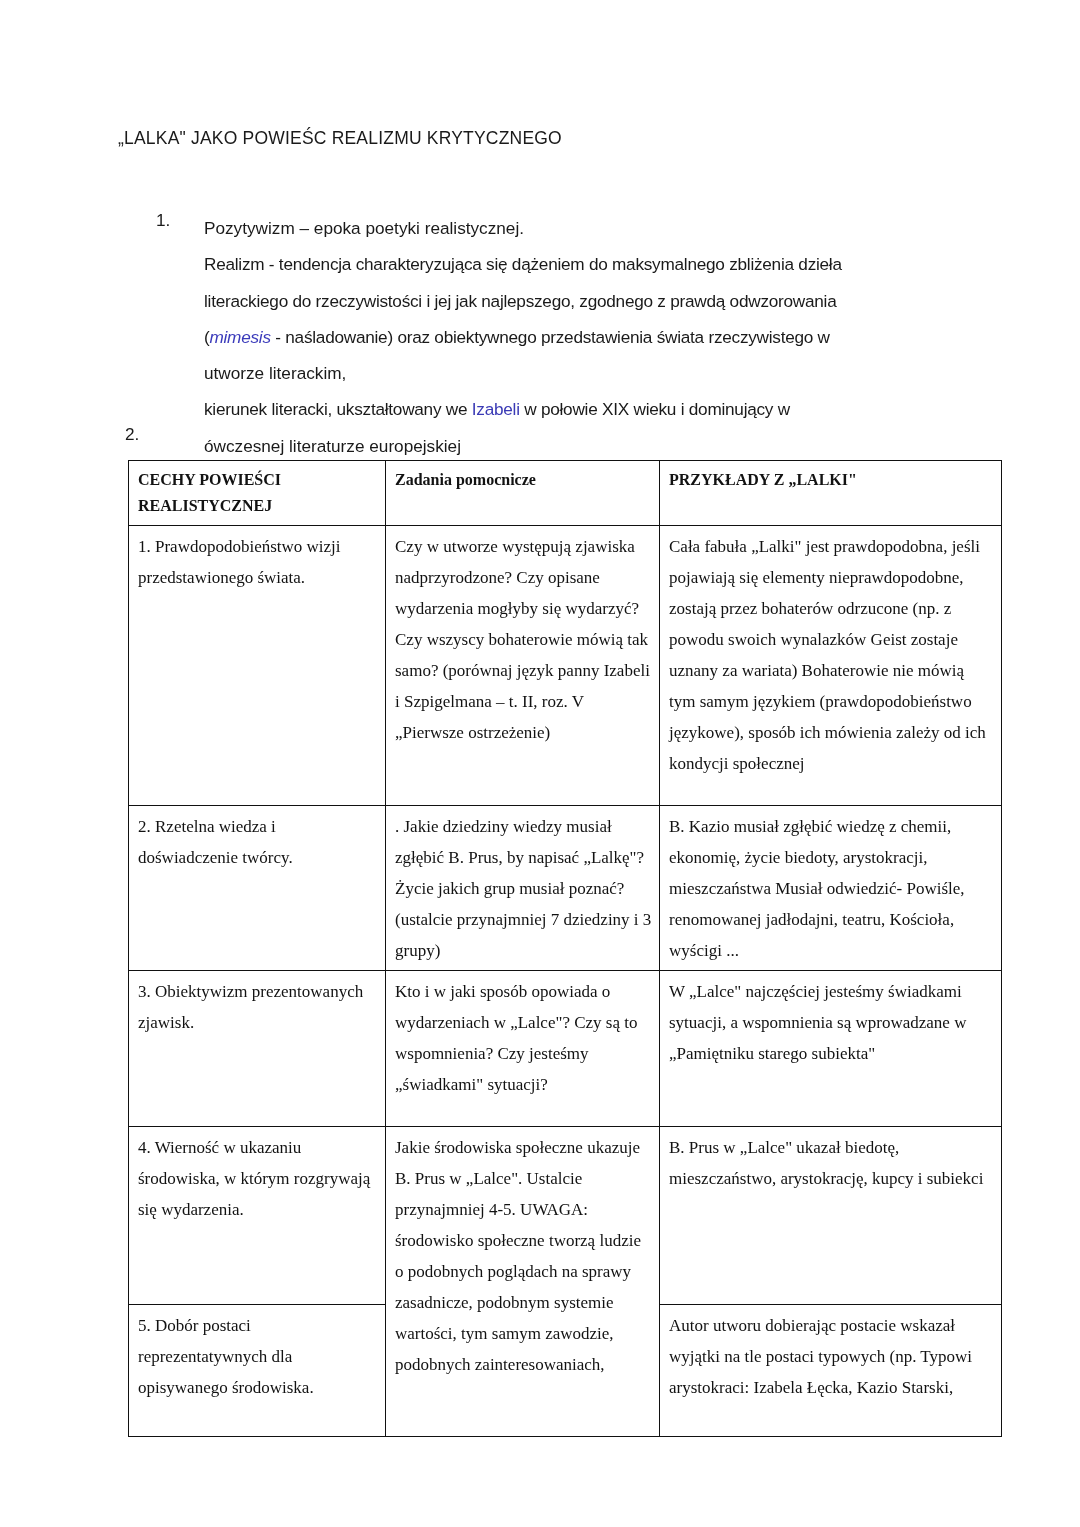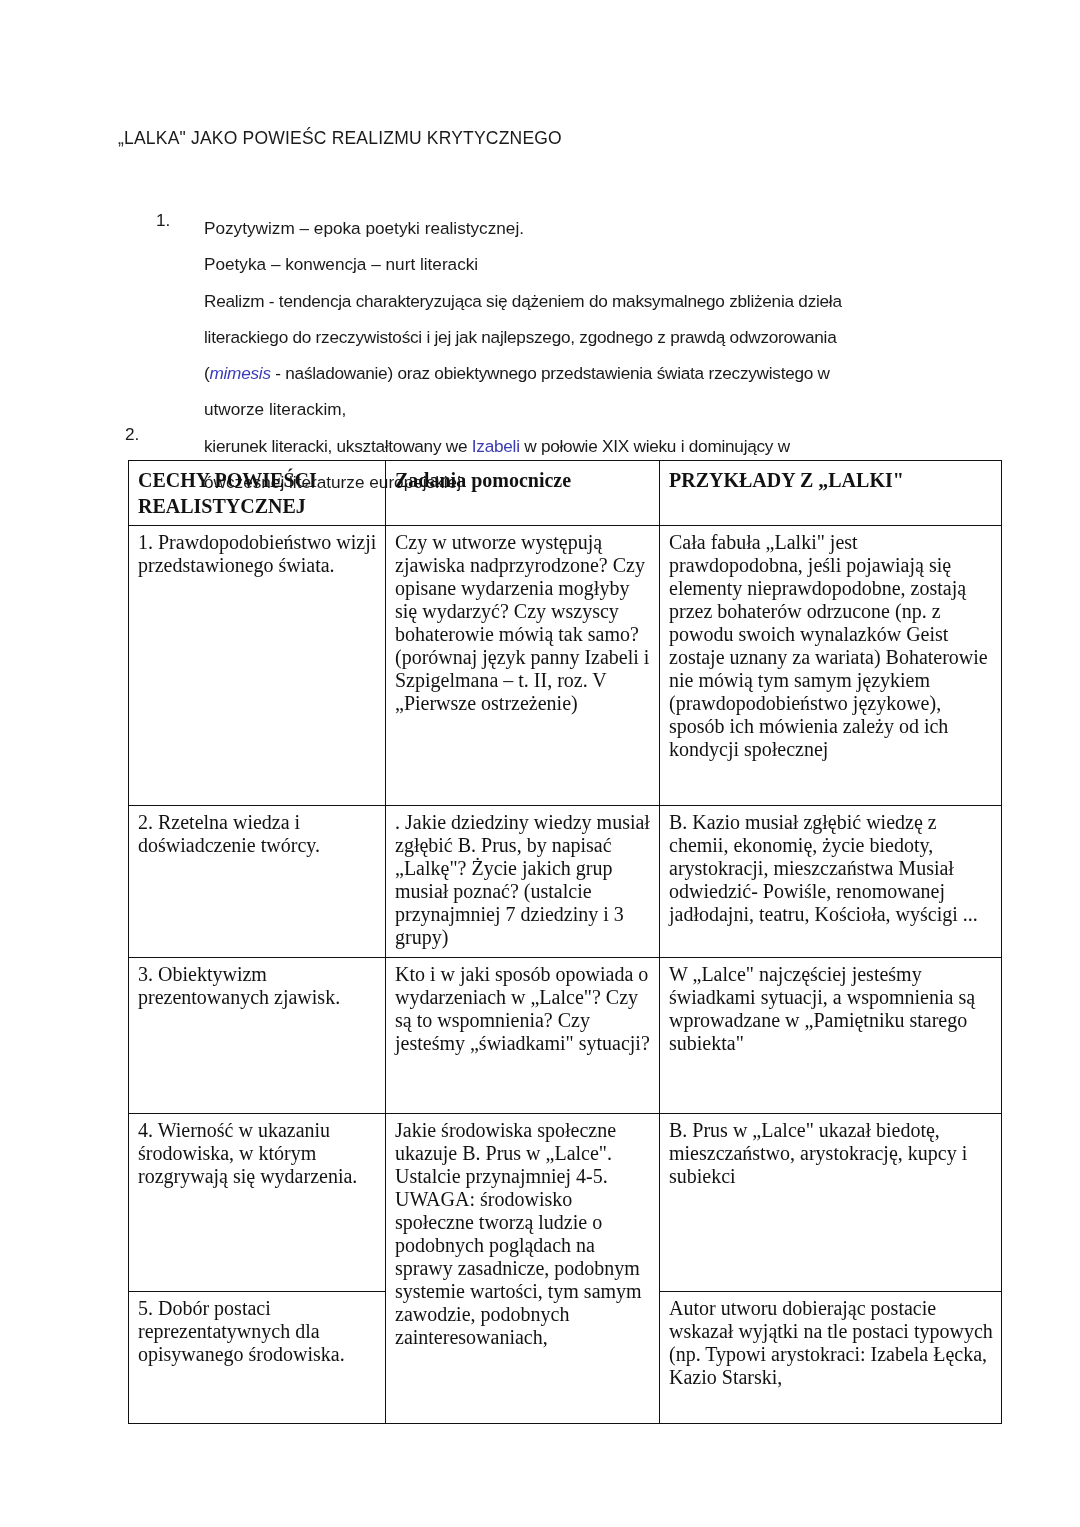--- a/index.html
+++ b/index.html
@@ -87,30 +87,30 @@
   table.matrix {
     border-collapse: collapse;
     width: 822px;
     table-layout: fixed;
     font-family: "Liberation Serif", serif;
   }
   table.matrix td {
     border: 1.4px solid #111;
     vertical-align: top;
     padding: 5px 7px 4px 9px;
-    font-size: 20px;
-    line-height: 23px;
+    font-size: 17px;
+    line-height: 31px;
     color: #121212;
   }
   table.matrix td.col-a { width: 240px; }
   table.matrix td.col-b { width: 257px; }
   table.matrix td.col-c { width: 325px; }
   table.matrix tr.head td {
     font-weight: bold;
-    font-size: 20px;
+    font-size: 16px;
     line-height: 26px;
     padding-top: 6px;
     padding-bottom: 6px;
   }
 
   
   .h1 { height: 270px; }
   .h2 { height: 142px; }
   .h3 { height: 146px; }
   .h4 { height: 168px; }
@@ -120,21 +120,20 @@
 <body>
 
 <div class="page">
 
   <div class="doc-title">„LALKA" JAKO POWIEŚC REALIZMU KRYTYCZNEGO</div>
 
   <div class="list-1">
     <span class="marker">1.</span>
     <div class="body">
       <p>Pozytywizm – epoka poetyki realistycznej.</p>
-      <p>Poetyka – konwencja – nurt literacki</p>
       <p class="tight">Realizm - tendencja charakteryzująca się dążeniem do maksymalnego zbliżenia dzieła</p>
       <p class="tight">literackiego do rzeczywistości i jej jak najlepszego, zgodnego z prawdą odwzorowania</p>
       <p class="tight"><span>(</span><span class="em-mimesis">mimesis</span><span> - naśladowanie)  oraz obiektywnego przedstawienia świata rzeczywistego w</span></p>
       <p>utworze literackim,</p>
       <p class="tight"><span>kierunek literacki, ukształtowany we </span><span class="kw-blue">Izabeli</span><span> w połowie XIX wieku i dominujący w</span></p>
       <p>ówczesnej literaturze europejskiej</p>
     </div>
   </div>
 
   <div class="list-2-marker">2.</div>

